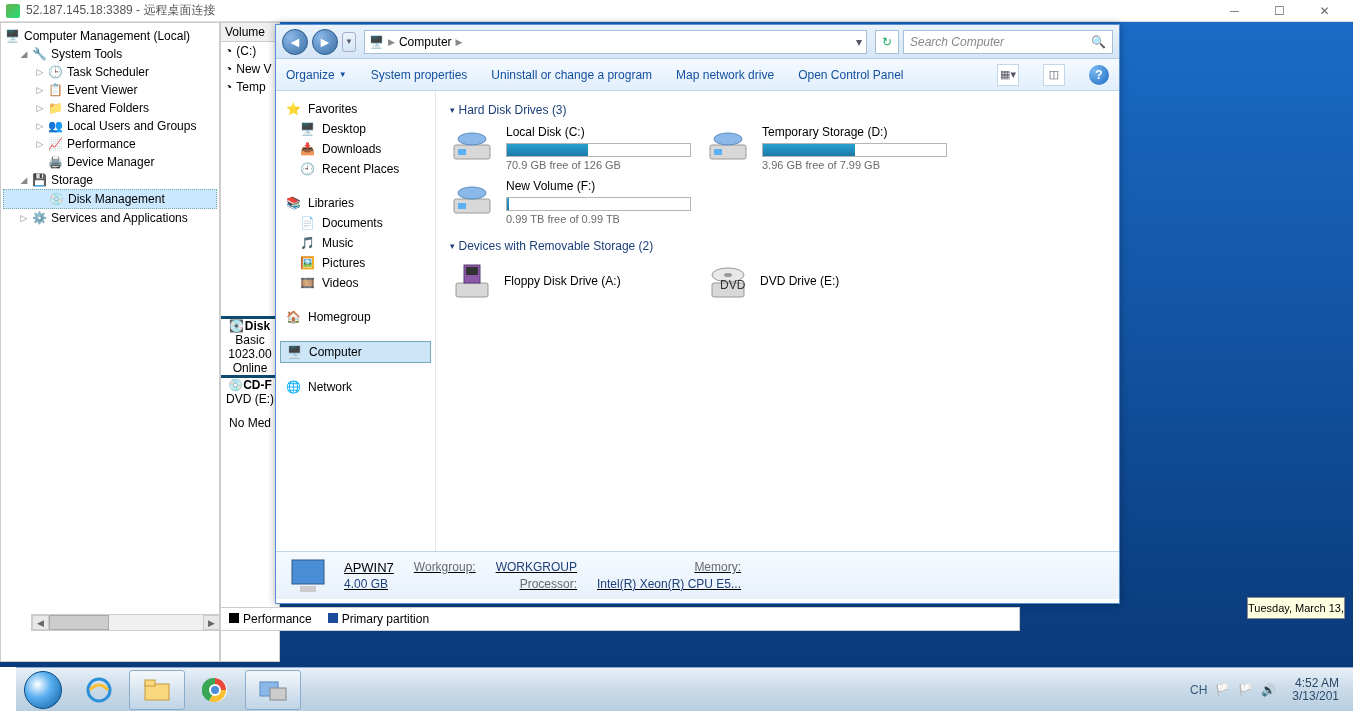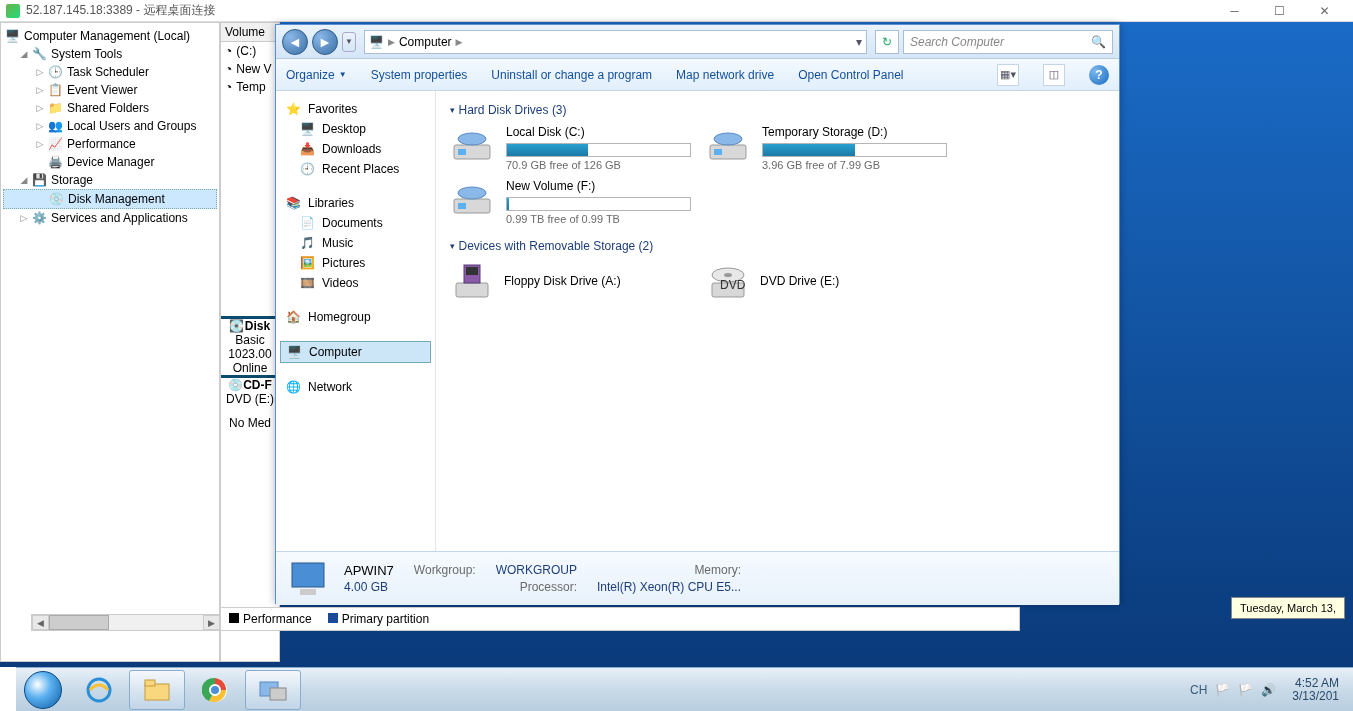--- a/index.html
+++ b/index.html
@@ -63,39 +63,39 @@
 .drives { display:flex; flex-wrap:wrap; gap:8px 16px; margin-bottom:14px; }
 .drive { width:240px; display:flex; gap:12px; }
 .drive-ic { width:44px; height:40px; display:flex; align-items:center; justify-content:flex-end; }
 .drive-info { flex:1; }
 .drive-name { margin-bottom:4px; }
 .drive-bar { width:185px; height:14px; border:1px solid #b5b5b5; background:#fff; position:relative; margin-bottom:2px; }
 .drive-fill { height:100%; background:linear-gradient(#2aa0d0,#1a7aa8); }
 .drive-free { color:#6a6a6a; font-size:11px; }
 .device { width:240px; display:flex; align-items:center; gap:10px; }
 
-.details { height:54px; background:linear-gradient(#f5faff,#e8f1fa); border-top:1px solid #c3d6e8; display:flex; align-items:center; padding:8px 12px; gap:12px; }
+.details { height:48px; background:linear-gradient(#f5faff,#e8f1fa); border-top:1px solid #c3d6e8; display:flex; align-items:center; padding:8px 12px; gap:12px;text-decoration:underline; }
 .details-ic { width:44px; height:40px; }
 .details-grid { display:grid; grid-template-columns:auto auto auto auto; column-gap:20px; row-gap:2px; font-size:11px; }
 .details-grid .lbl { color:#6a6a6a; text-align:right; }
 .details-grid .val { color:#1e3e7b; }
 
 
 .legend { position:absolute; top:585px; left:220px; width:800px; height:24px; background:#fff; border:1px solid #ccc; display:flex; align-items:center; padding:0 8px; gap:16px; }
 .legend .sw { width:10px; height:10px; display:inline-block; margin-right:4px; }
 
 
 .taskbar { position:absolute; bottom:0; left:0; right:0; height:44px; background:linear-gradient(#e8f0f8,#c9dae8 50%,#b8cee0); border-top:1px solid #8aadce; display:flex; align-items:center;margin-left:16px; }
 .start { width:54px; height:40px; display:flex; align-items:center; justify-content:center; }
 .orb { width:38px; height:38px; border-radius:50%; background:radial-gradient(circle at 35% 35%,#fff,#5ab0f0 40%,#0a5aa0); border:1px solid #0a4a80; position:relative; }
 .tb-item { width:56px; height:40px; margin:0 1px; display:flex; align-items:center; justify-content:center; border:1px solid transparent; border-radius:3px; }
 .tb-item.active { background:linear-gradient(rgba(255,255,255,0.6),rgba(200,220,240,0.4)); border:1px solid #8aadce; }
 .tray { margin-left:auto; display:flex; align-items:center; padding:0 6px; gap:8px; color:#3a5a7a; font-size:11px; }
 .clock { text-align:right; font-size:11px; line-height:13px; padding:0 8px; color:#2a4a6a; }
-.tooltip { position:absolute; bottom:48px; right:8px; background:#ffffe1; border:1px solid #888; padding:4px 8px; font-size:11px; }
+.tooltip { position:absolute; bottom:48px; right:8px; background:#ffffe1; border:1px solid #888; padding:4px 0; font-size:11px; }
 
 
 svg { display:block; }
 </style>
 </head>
 <body>
 
 <div class="rdp-title">
   <span class="icon"></span>
   <span>52.187.145.18:3389 - 远程桌面连接</span>

